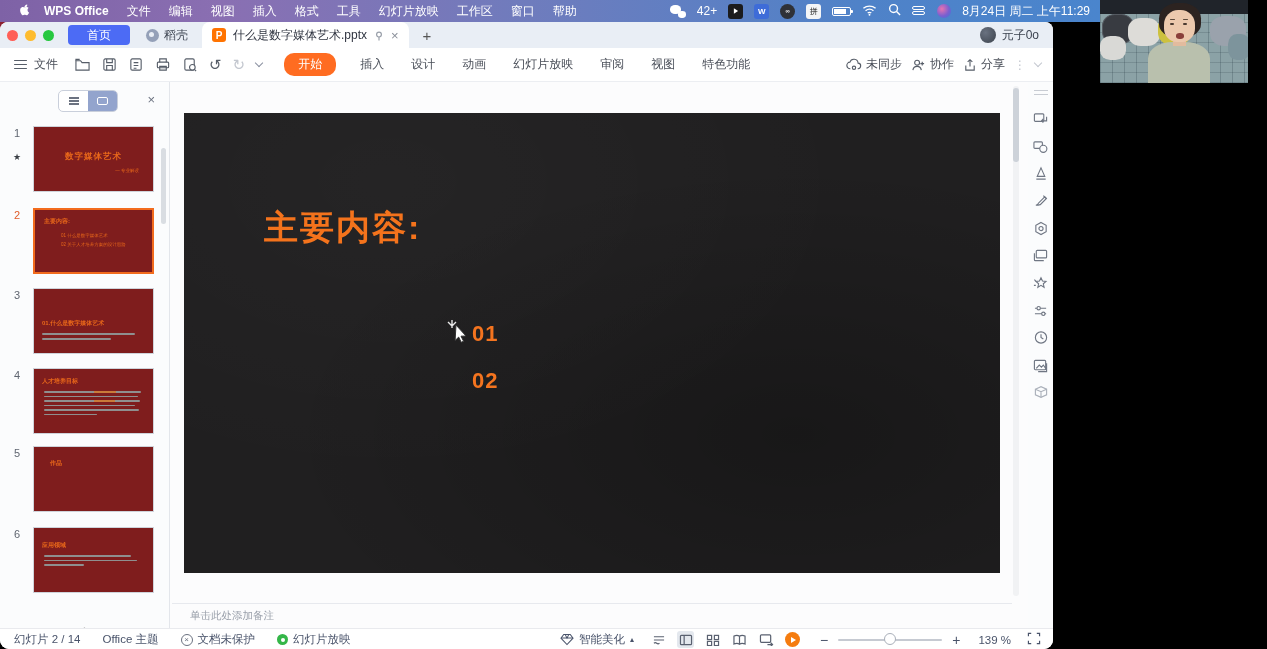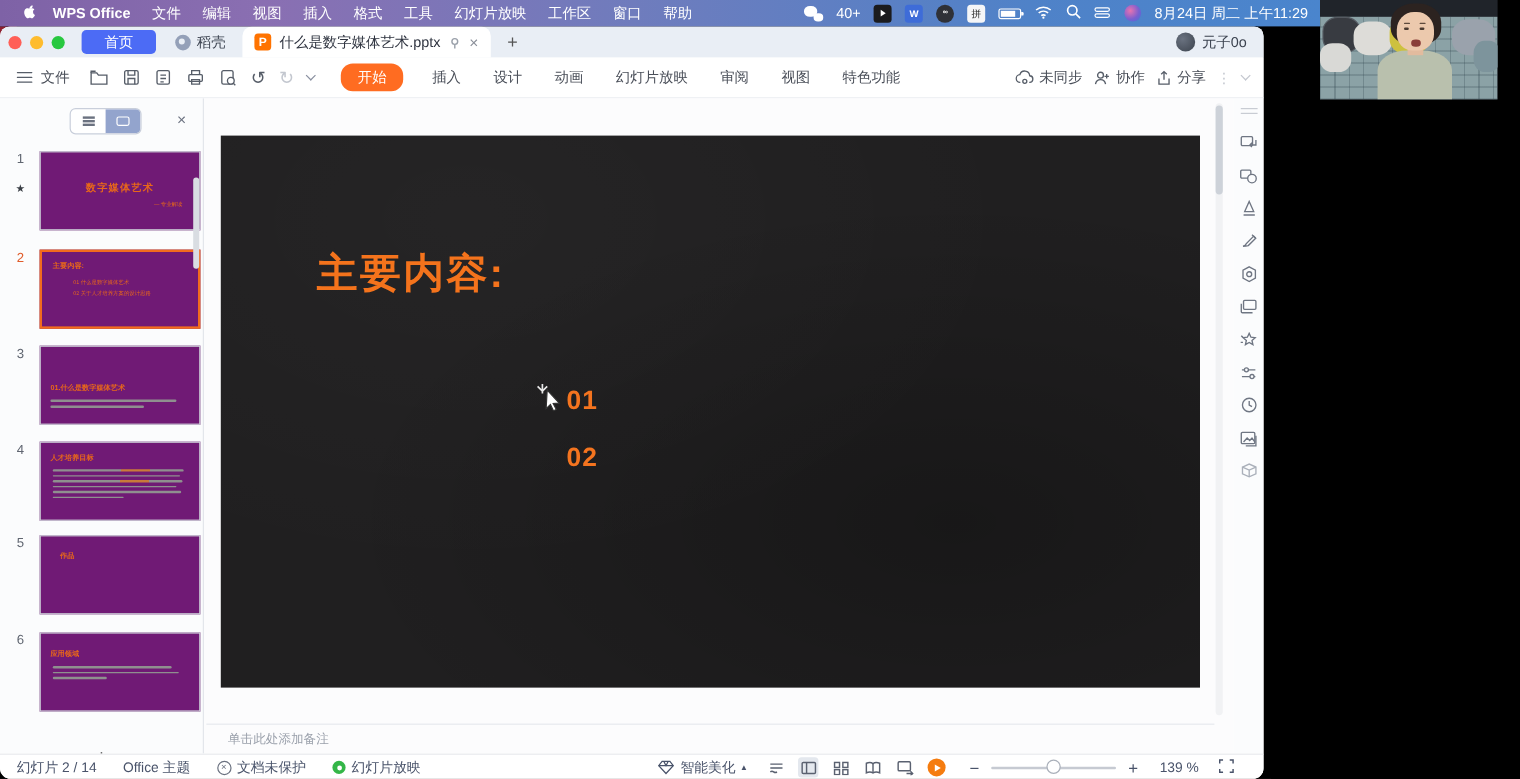--- a/index.html
+++ b/index.html
@@ -68,21 +68,21 @@
   #panel { position:absolute; left:0; top:60px; width:170px; height:546px; background:#fbfcfd; border-right:1px solid #e3e6eb; }
   #segCtl { position:absolute; left:58px; top:8px; width:60px; height:22px; background:#fff; border:1px solid #c9cfdb; border-radius:5px; display:flex; overflow:hidden;}
   #segCtl .seg { flex:1; display:flex; align-items:center; justify-content:center; }
   #segCtl .seg.sel { background:#93a4cd; }
   .seglines span{ display:block; width:10px; height:1.4px; background:#6b7280; margin:1.6px 0;}
   .segmon { width:11px; height:8px; border:1.4px solid #fff; border-radius:2px; }
   #panelClose { position:absolute; right:14px; top:10px; color:#6b7280; font-size:13px; }
   .thumbRow { position:absolute; left:0; width:170px; }
   .tnum { position:absolute; left:14px; top:1px; font-size:11px; color:#5f6570; }
   .tstar { position:absolute; left:13px; top:26px; font-size:9px; color:#3a3f46; }
-  .thumb { position:absolute; left:33px; top:0; width:134px; height:66px; background:#701a75; border:1px solid #cfd3da; overflow:hidden; }
+  .thumb { position:absolute; left:33px; top:0; width:121px; height:66px; background:#7f1d1d; border:1px solid #cfd3da; overflow:hidden; }
   .thumb.sel { border:2px solid #f26b1d; }
   .t-title { color:#e8671a; font-weight:bold; }
   .bar { height:2px; background:#8f8f8f; border-radius:1px; margin:3px 0; }
   .bar.mix { background:linear-gradient(90deg,#8f8f8f 0 52%,#c97a3a 52% 74%,#8f8f8f 74%); }
   #addSlide { position:absolute; left:0; right:0; top:540px; text-align:center; color:#444; font-size:17px; }
   #panelScroll { position:absolute; left:161px; top:66px; width:5px; height:76px; background:#d9dde2; border-radius:3px; }
 
   
   #editor { position:absolute; left:170px; top:60px; width:858px; height:546px; background:#fcfcfd; }
   #slide { position:absolute; left:14px; top:31px; width:816px; height:460px; background:#201f20;
@@ -97,21 +97,21 @@
 
   
   #rail { position:absolute; left:1028px; top:60px; width:25px; height:546px; background:#fbfcfd; display:flex; flex-direction:column; align-items:center; }
   #rail .handle { width:14px; height:5px; border-top:1.5px solid #c8ccd3; border-bottom:1.5px solid #c8ccd3; margin:8px 0 10px; }
   #rail svg { display:block; margin:6.2px 0; }
 
   
   #statusbar { position:absolute; left:0; top:606px; width:100%; height:21px; background:#fff; border-top:1px solid #e9eaee;
     font-size:11.5px; color:#49536a; }
   #sbLeft { position:absolute; left:14px; top:0; height:21px; display:flex; align-items:center; gap:22px; }
-  #sbRight { position:absolute; right:24px; top:0; height:21px; display:flex; align-items:center; gap:10px; }
+  #sbRight { position:absolute; right:12px; top:0; height:21px; display:flex; align-items:center; gap:10px; }
   .shieldx { width:12px; height:12px; border:1px solid #6b7280; border-radius:50%; font-size:8px; display:inline-flex; align-items:center; justify-content:center; color:#6b7280; }
   .gdot { width:11px; height:11px; border-radius:50%; background:#34b648; display:inline-block; position:relative;}
   .gdot::after{content:""; position:absolute; left:3.5px; top:3.5px; width:4px; height:4px; border-radius:50%; background:#fff;}
   .vicon { width:17px; height:17px; display:flex; align-items:center; justify-content:center; border-radius:3px; color:#5a6170; }
   .vicon.sel { background:#e4e8ee; }
   #playCirc { width:15px; height:15px; border-radius:50%; background:#f57c0f; display:flex; align-items:center; justify-content:center; }
   #playCirc i { width:0; height:0; border-left:5px solid #fff; border-top:3.5px solid transparent; border-bottom:3.5px solid transparent; margin-left:1px;}
   #zoomTrack { width:104px; height:2px; background:#c6cad2; border-radius:1px; position:relative; }
   #zoomKnob { position:absolute; left:46px; top:-5.5px; width:12px; height:12px; background:#fff; border:1px solid #aab0ba; border-radius:50%; }
   .zsign { font-size:14px; color:#49536a; }
@@ -152,21 +152,21 @@
   <span class="mi">工具</span>
   <span class="mi">幻灯片放映</span>
   <span class="mi">工作区</span>
   <span class="mi">窗口</span>
   <span class="mi">帮助</span>
   <span class="right">
     <span class="wc">
         <i></i>
         <i></i>
       </span>
-    <span>40+</span>
+    <span>42+</span>
     <span class="tile" style="background:#1b1b1d;">
         <i class="ptri" style="transform:scale(.7);"></i>
       </span>
     <span class="tile" style="background:#3e6cd8;color:#fff;font-weight:bold;">W</span>
     <span class="tile" style="background:#2f3137;border-radius:50%;color:#fff;font-size:6px;font-weight:bold;">∞</span>
     <span class="tile" style="background:#f4f5f7;color:#222;">拼</span>
     <span class="batt">
         <span class="fill"></span>
       </span>
     <span>

